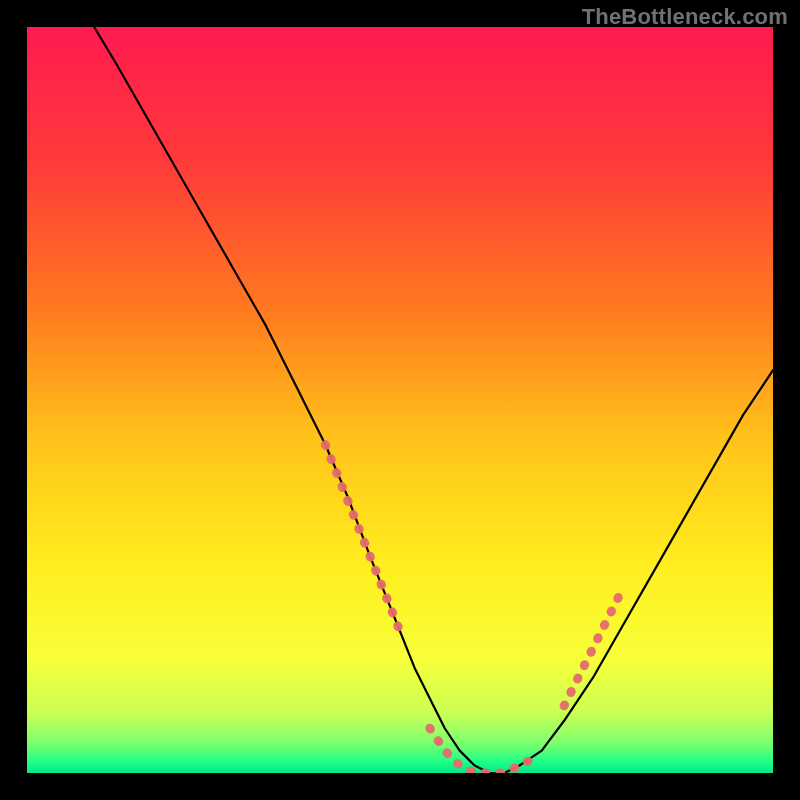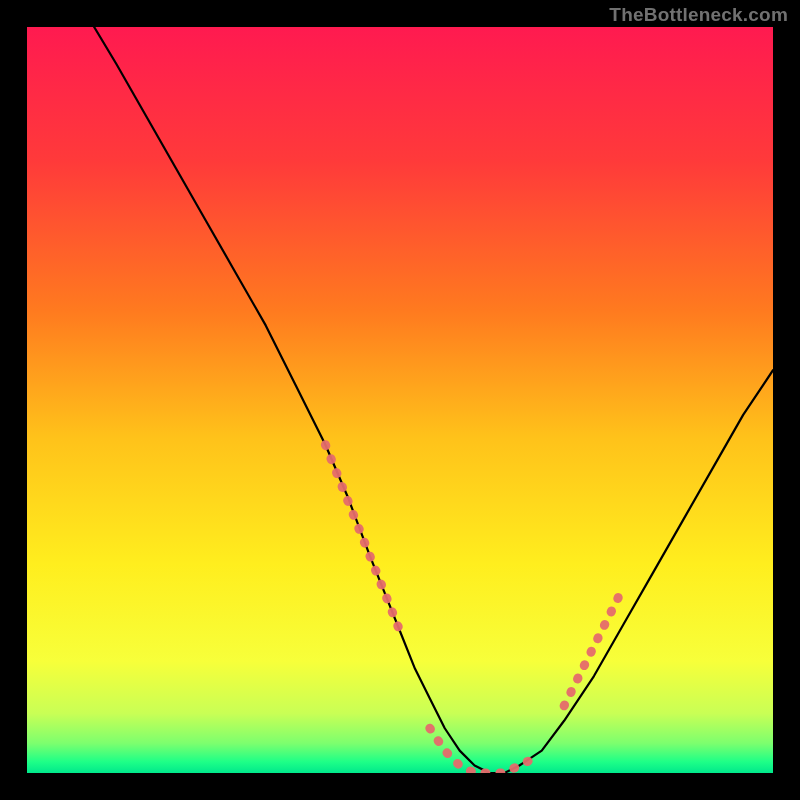--- a/index.html
+++ b/index.html
@@ -3,21 +3,21 @@
 <meta charset="utf-8">
 <style>
   * { margin: 0; padding: 0; box-sizing: border-box; }
   html, body { width: 800px; height: 800px; background: #000; overflow: hidden; }
   .stage { position: relative; width: 800px; height: 800px; background: #000; }
   .watermark {
     position: absolute;
     top: 4px;
     right: 12px;
     font-family: Arial, Helvetica, sans-serif;
-    font-size: 19px;
+    font-size: 22px;
     font-weight: 600;
     color: #717171;
     letter-spacing: 0.2px;
   }
   .plot {
     position: absolute;
     left: 27px;
     top: 27px;
     width: 746px;
     height: 746px;

